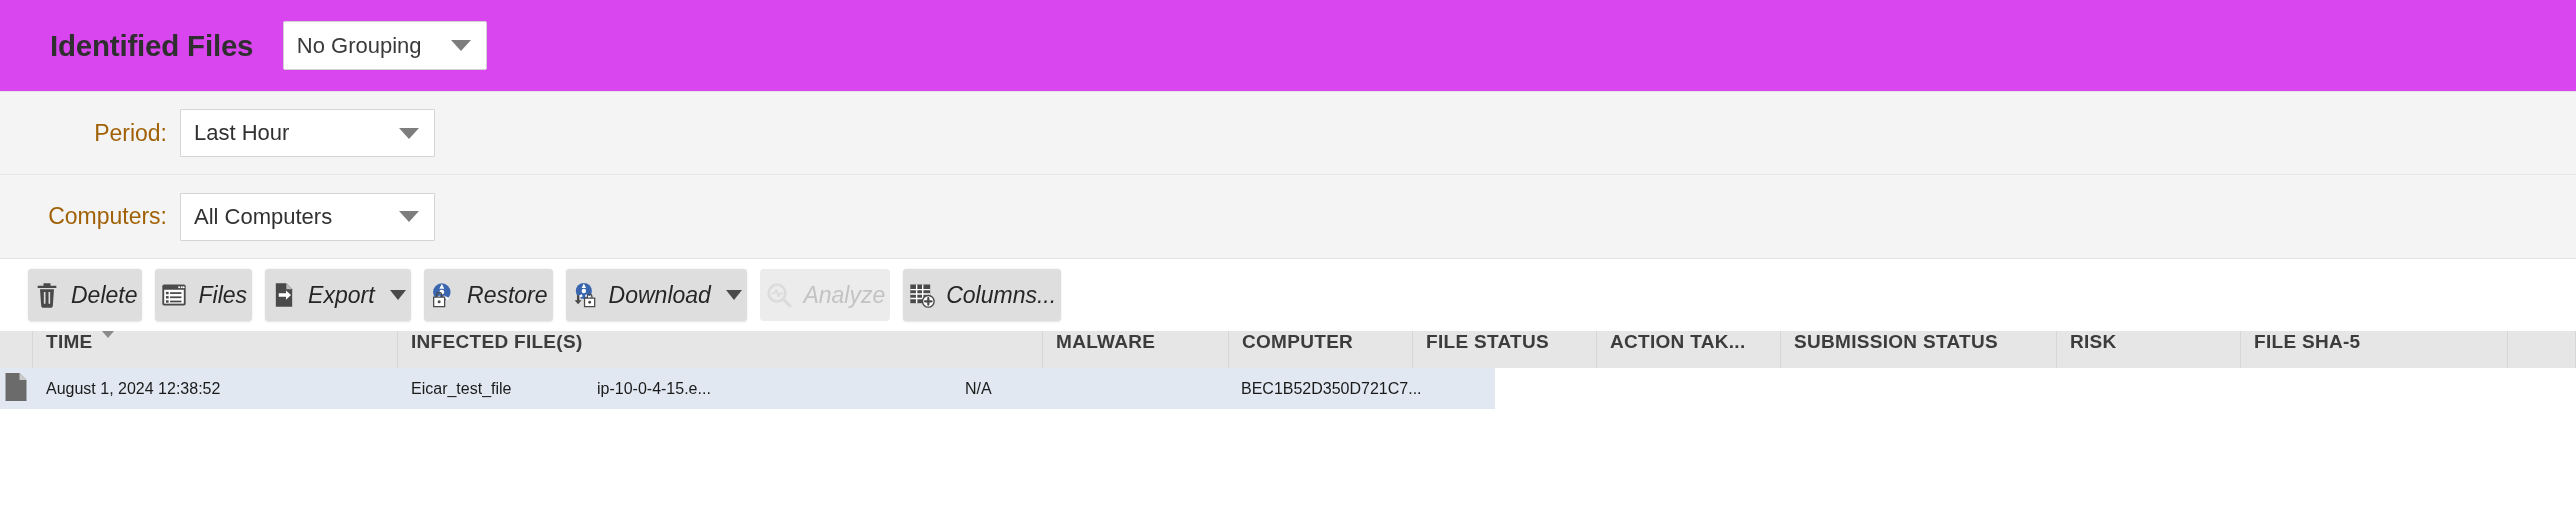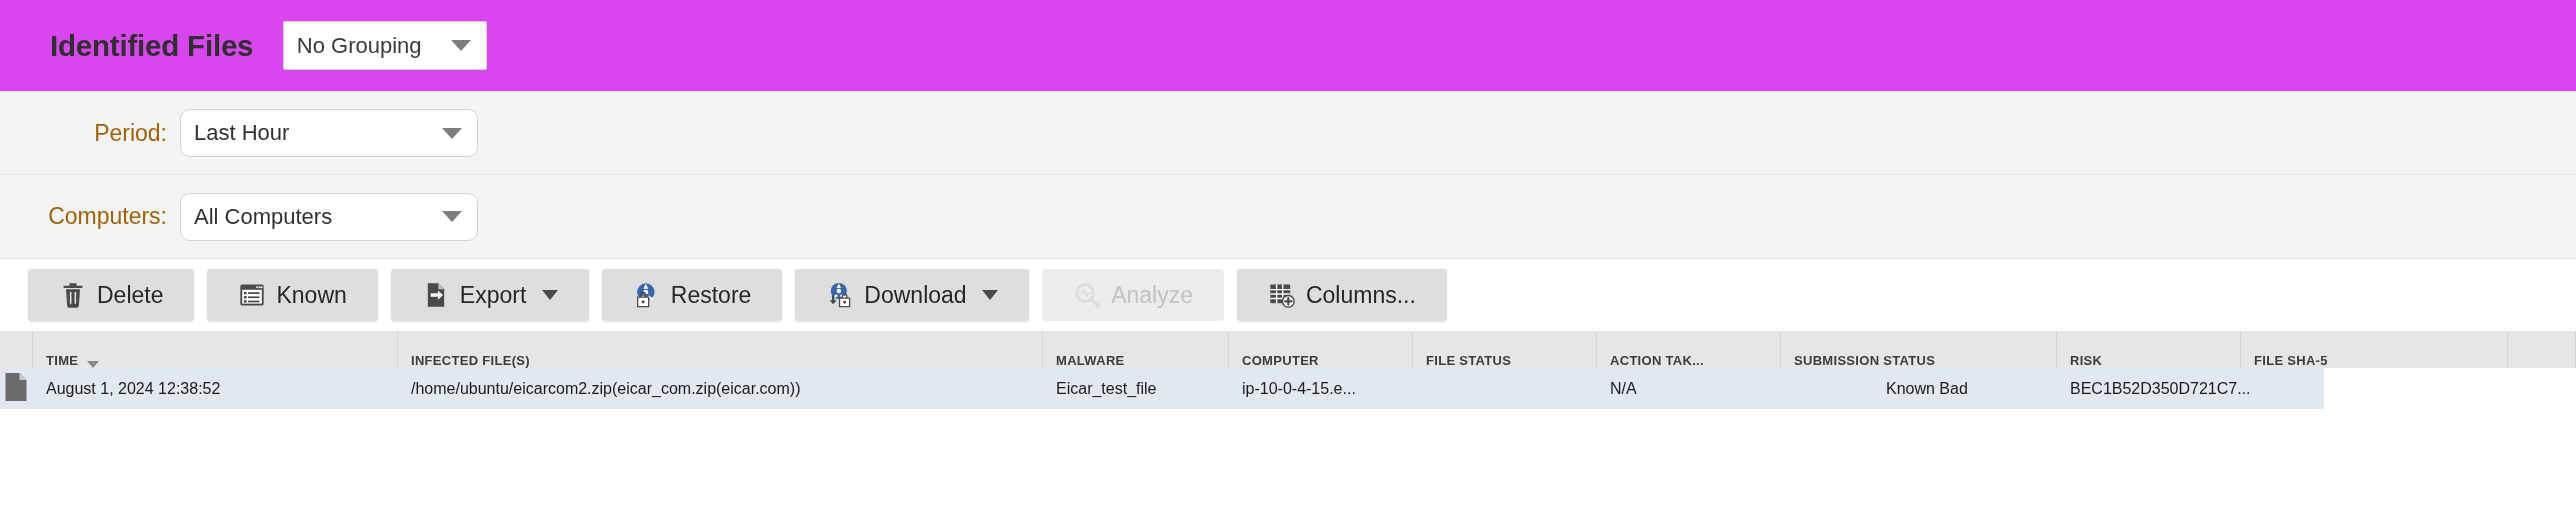--- a/index.html
+++ b/index.html
@@ -68,25 +68,25 @@
   .filter-row.first { border-bottom: 0.9px solid #e6e6e6; }
   .filter-label {
     width: 180px;
     text-align: right;
     padding-right: 13px;
     font-size: 23px;
     color: #a16207;
     white-space: nowrap;
   }
   .filter-select {
-    width: 298px;
+    width: 255px;
     height: 48px;
     background: #ffffff;
     border: 0.9px solid #d4d4d4;
-    border-radius: 10px;
+    border-radius: 1px;
     display: flex;
     align-items: center;
     padding: 0 13px;
     position: relative;
   }
   .filter-select .sel-text {
     font-size: 22px;
     color: #313131;
     white-space: nowrap;
   }
@@ -100,24 +100,25 @@
     padding-left: 28px;
     gap: 13px;
   }
   .tbtn {
     height: 52px;
     background: #dedede;
     border: none;
     border-radius: 3.7px;
     display: flex;
     align-items: center;
-    padding: 0 31px;
+    padding: 0 5px;
     gap: 10px;
     cursor: pointer;
     box-shadow: 0 0.9px 1.8px rgba(0,0,0,0.12);
+    font-style: italic;
   }
   .tbtn .tlabel {
     font-size: 23px;
     color: #262626;
     white-space: nowrap;
   }
   .tbtn.disabled { background: #ececec; box-shadow: none; cursor: default; }
   .tbtn.disabled .tlabel { color: #c3c3c3; }
   .tcaret {
     width: 0; height: 0;
@@ -131,24 +132,24 @@
   
   .table-wrap { background: #ffffff; }
   .thead {
     display: flex;
     height: 37px;
     background: #e6e6e6;
     align-items: stretch;
   }
   .th {
     display: flex;
-    align-items: flex-end;
+    align-items: flex-start;
     border-right: 0.9px solid #d6d6d6;
     padding-left: 13px;
-    font-size: 13px;
+    font-size: 19px;
     font-weight: bold;
     color: #3c3c3c;
     letter-spacing: 0.3px;
     white-space: nowrap;
     overflow: hidden;
     user-select: none;
   }
   .th.nolabel { padding-left: 0; }
   .sortcaret {
     width: 0; height: 0;
@@ -240,21 +241,21 @@
         <rect x="8.6" y="9.6" width="9.8" height="1.5" fill="#4a4a4a"></rect>
         <rect x="5.1" y="12.9" width="2.3" height="2.1" fill="#4a4a4a"></rect>
         <rect x="8.6" y="13.2" width="9.8" height="1.5" fill="#4a4a4a"></rect>
         <rect x="5.1" y="16.5" width="2.3" height="2.1" fill="#4a4a4a"></rect>
         <rect x="8.6" y="16.8" width="9.8" height="1.5" fill="#4a4a4a"></rect>
         <circle cx="16.4" cy="5.3" r="0.85" fill="#ffffff"></circle>
         <circle cx="18.6" cy="5.3" r="0.85" fill="#ffffff"></circle>
         <circle cx="20.3" cy="5.3" r="0.85" fill="#ffffff"></circle>
       </svg>
     </span>
-    <span class="tlabel">Known</span>
+    <span class="tlabel">Files</span>
   </div>
 
   <div class="tbtn">
     <span>
       <svg class="ico" viewBox="0 0 24 24" aria-hidden="true">
         <path fill="#4a4a4a" d="M5 2h9l5 5v15H5V2z"></path>
         <path fill="#bdbdbd" d="M14 2l5 5h-5V2z"></path>
         <path fill="#ffffff" d="M7.5 10.6h6.2v-2.4l4.3 3.9-4.3 3.9v-2.4H7.5v-3z"></path>
       </svg>
     </span>
@@ -357,24 +358,22 @@
   <div class="trow">
     <div class="td c-icon iconcell">
       <span>
         <svg width="24" height="28" viewBox="0 0 20 24" aria-hidden="true">
           <path fill="#6b6b6b" d="M1 0h12l6 6v18H1z"></path>
           <path fill="#c9c9c9" d="M13 0l6 6h-6z"></path>
         </svg>
       </span>
     </div>
     <div class="td c-time">August 1, 2024 12:38:52</div>
-    <div class="td c-file">/home/ubuntu/eicarcom2.zip(eicar_com.zip(eicar.com))</div>
     <div class="td c-mal">Eicar_test_file</div>
     <div class="td c-comp">ip-10-0-4-15.e...</div>
     <div class="td c-fstat"></div>
     <div class="td c-sub">N/A</div>
-    <div class="td c-risk">Known Bad</div>
     <div class="td c-sha">BEC1B52D350D721C7...</div>
     <div class="td c-end filler"></div>
   </div>
 
 </div>
 
 
 </body></html>

